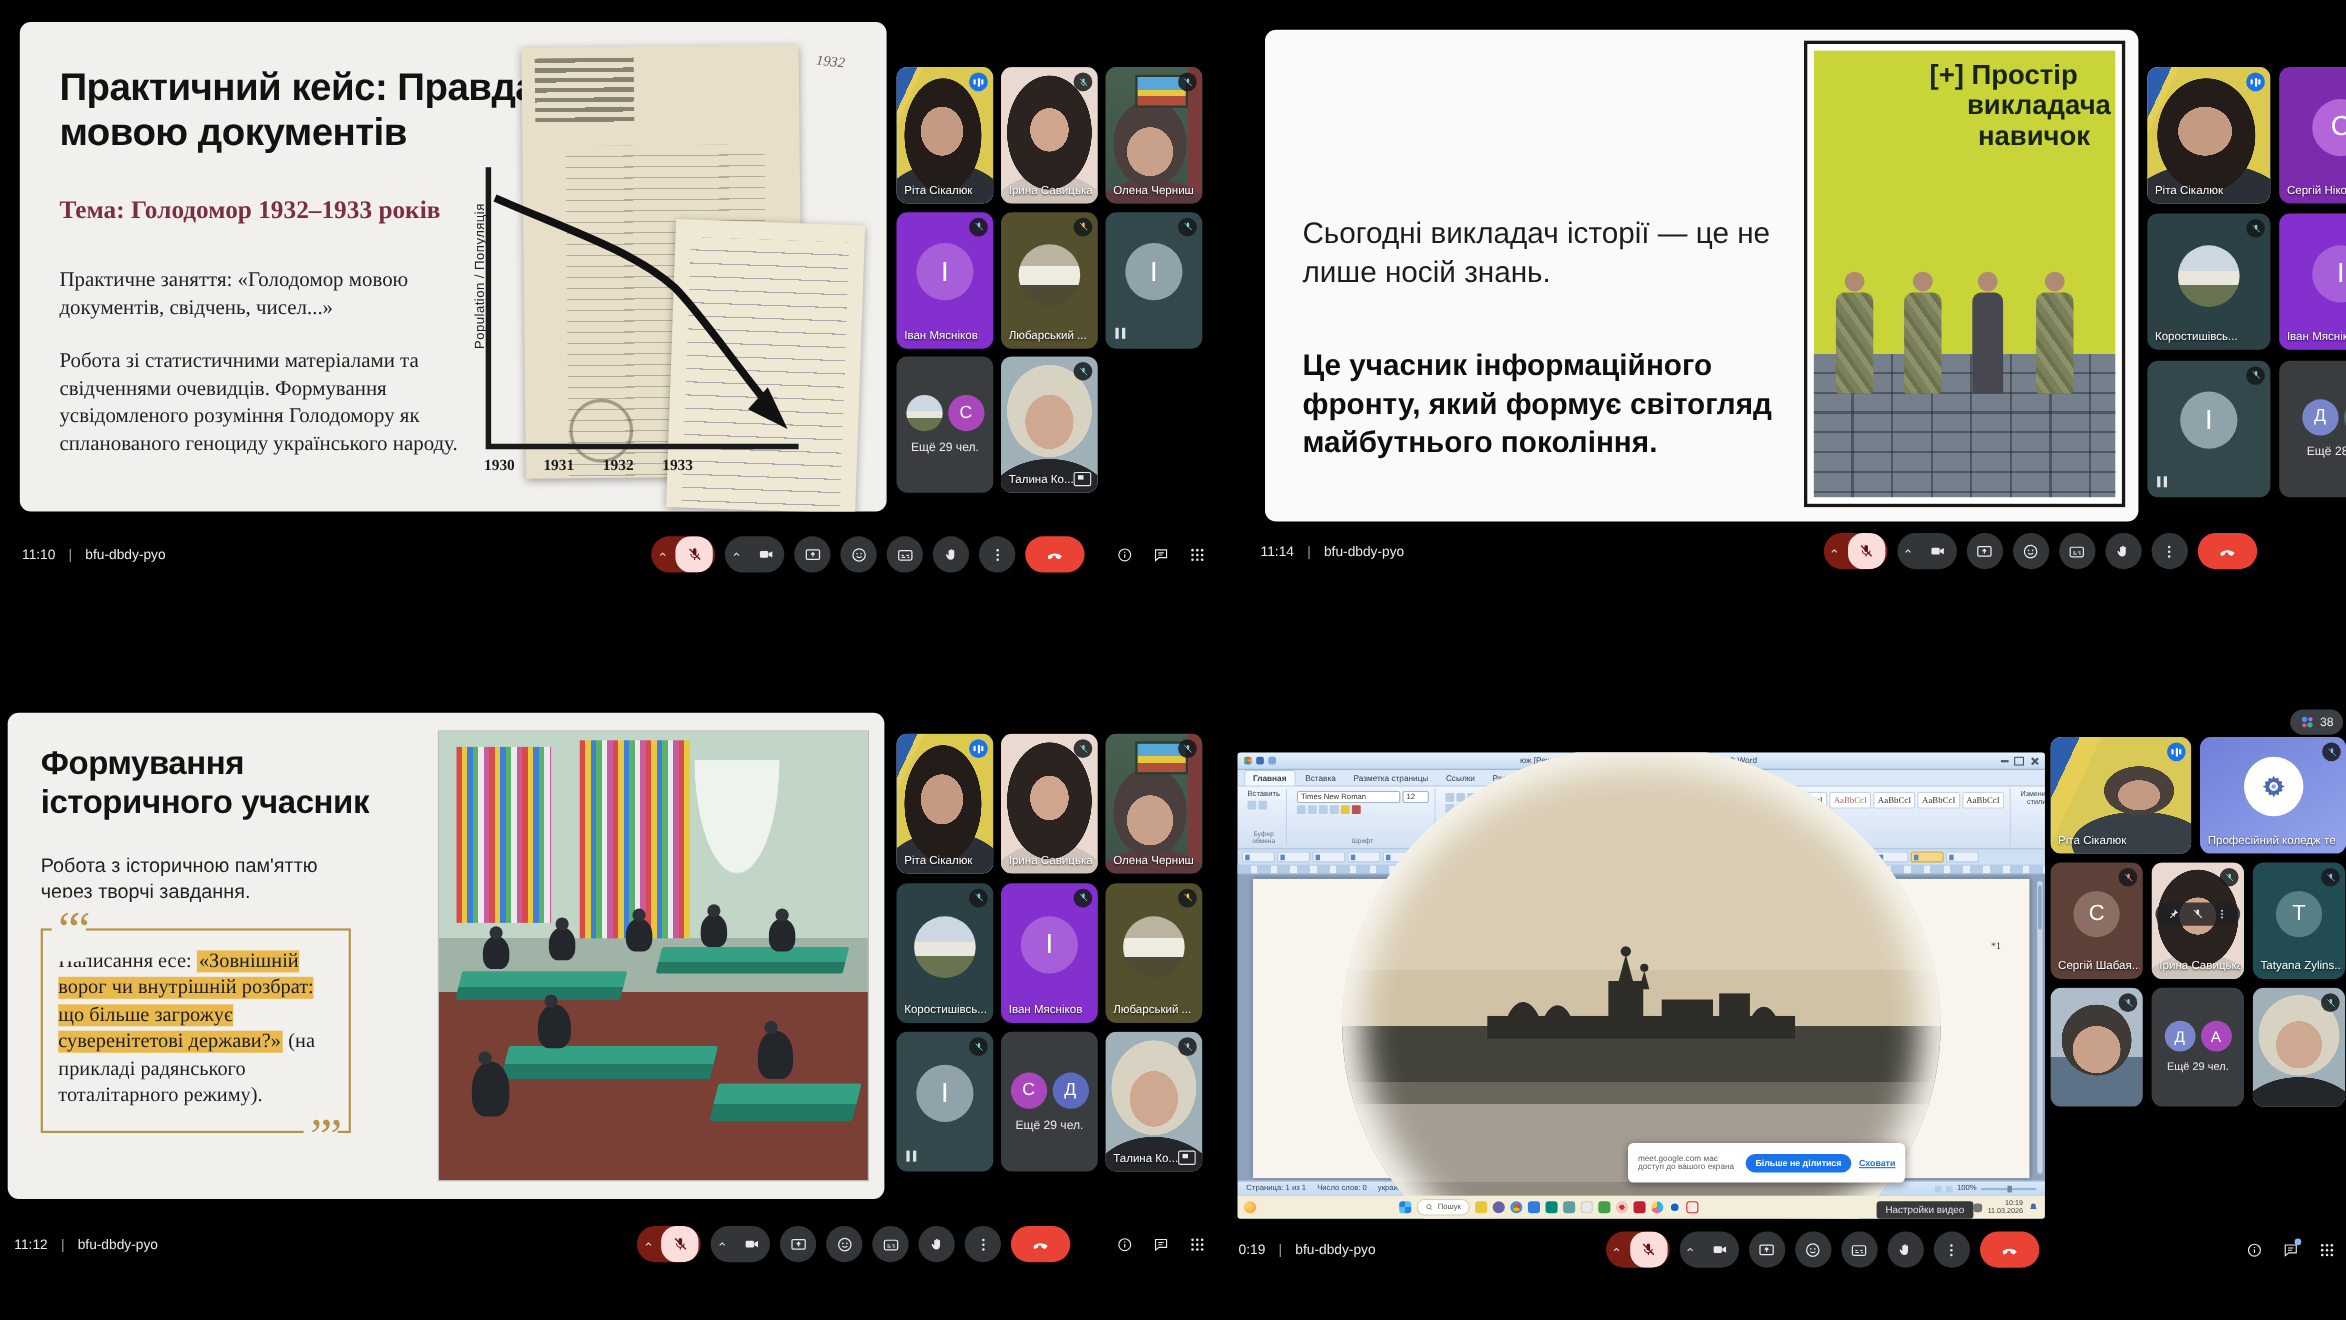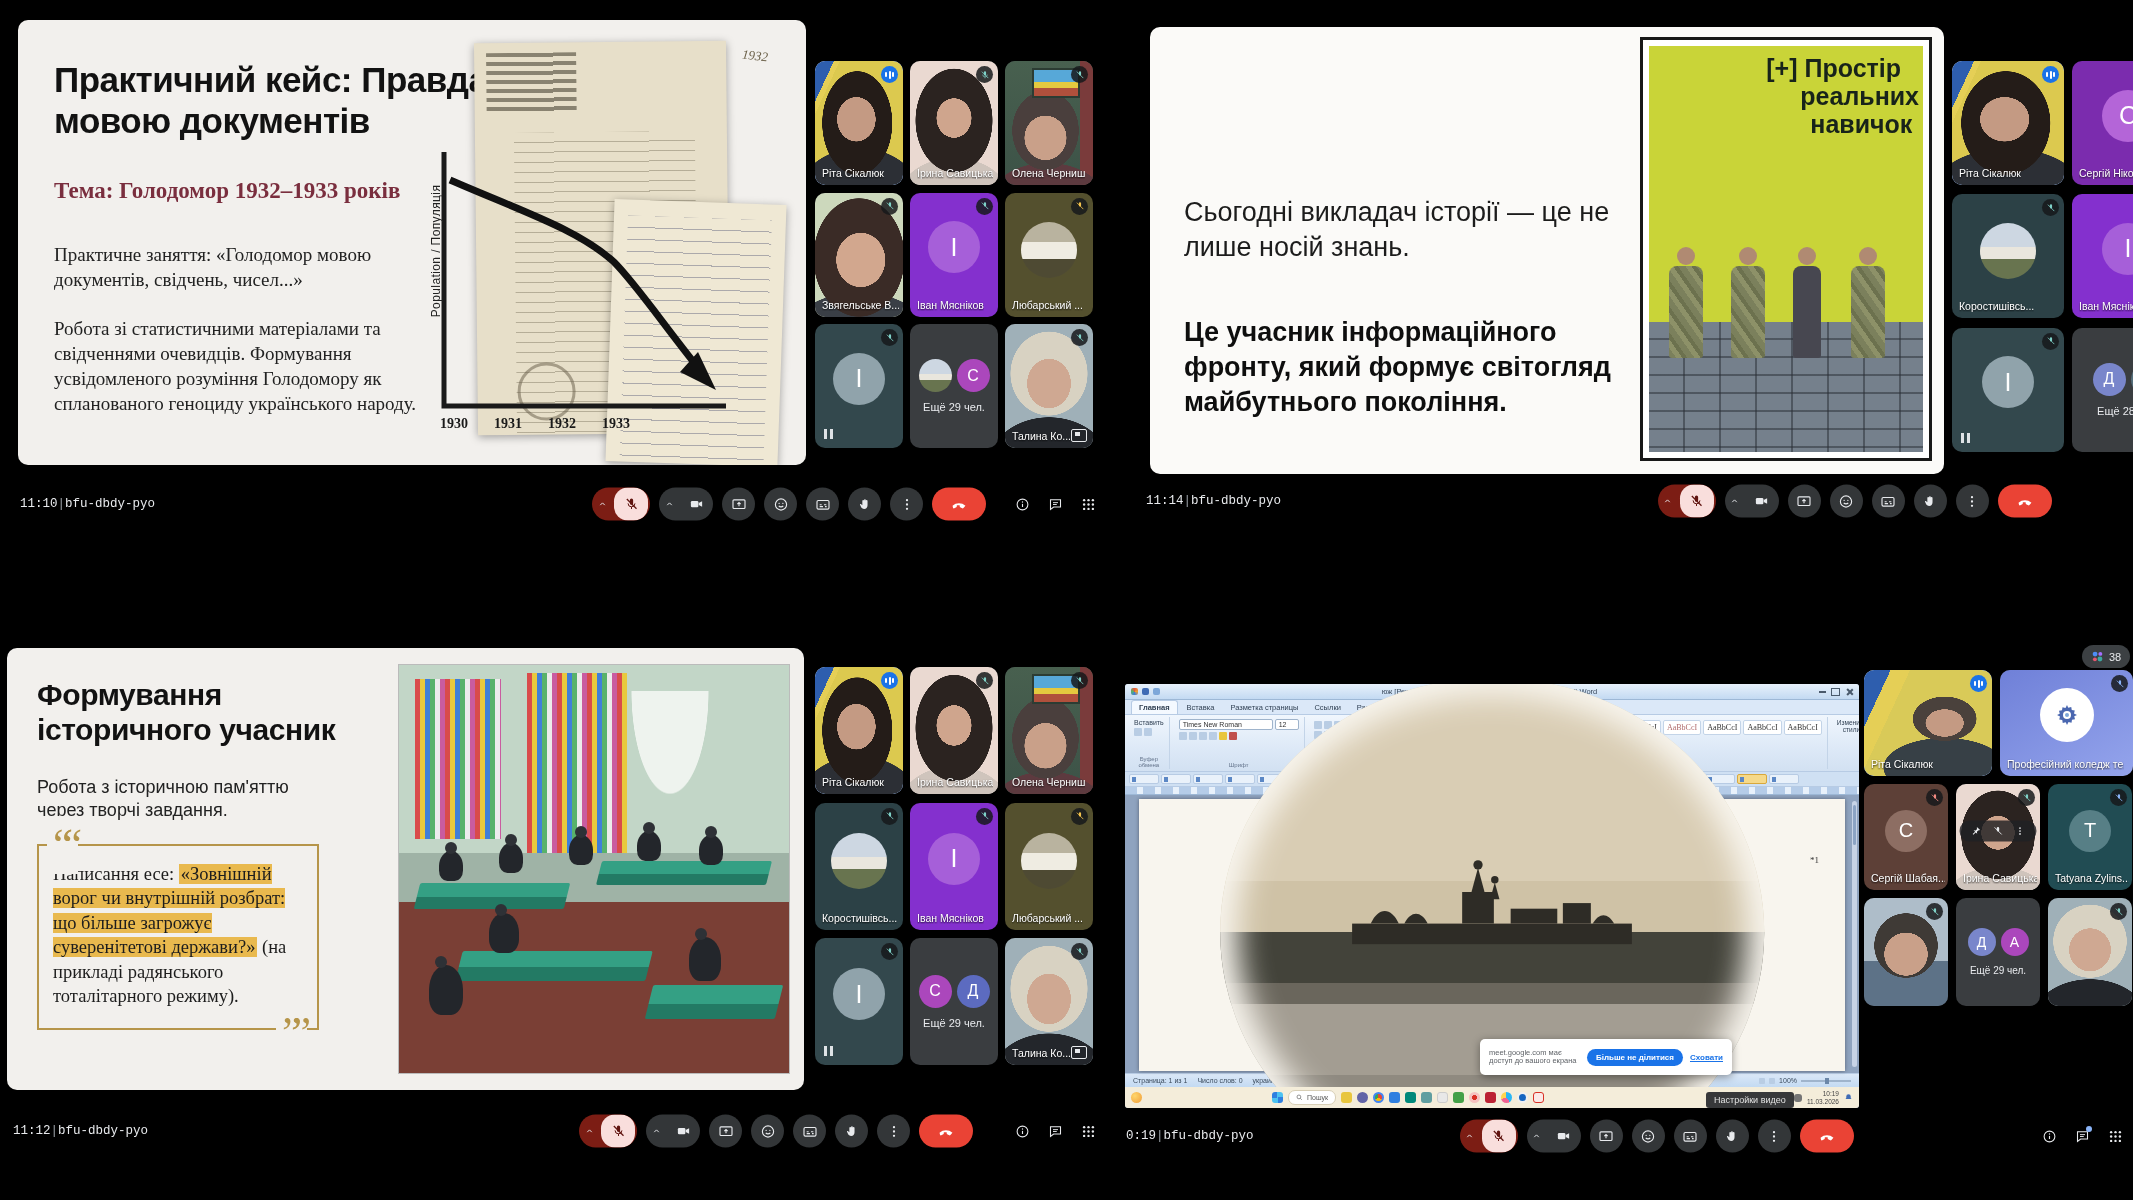--- a/index.html
+++ b/index.html
@@ -92,21 +92,21 @@
   .v-unnamed{background:#33484d;} .v-unnamed .lcirc{background:#90a3ab;}
   .v-serhiiC{background:#7b2cae;} .v-serhiiC .lcirc{background:#b465d8;}
   .v-ritam{background:radial-gradient(ellipse 15% 13% at 63% 50%,#c49a83 99%,transparent),radial-gradient(ellipse 25% 21% at 63% 46%,#4a413c 99%,transparent),radial-gradient(ellipse 48% 28% at 63% 92%,#374046 99%,transparent),linear-gradient(115deg,#2e5eae 0 15%,#e5cf56 15% 26%,transparent 26%),#d9ca58;}
   .v-college{background:linear-gradient(150deg,#6f80d8,#94a4ec);}
   .v-mash{background:radial-gradient(ellipse 28% 24% at 52% 44%,#cda58c 99%,transparent),radial-gradient(ellipse 34% 27% at 52% 34%,#8d8272 99%,transparent),radial-gradient(ellipse 85% 46% at 50% 110%,#c8c2b4 99%,transparent),linear-gradient(115deg,#efe9da 0 45%,#ded173 45%);}
   .v-shabai{background:#5d4037;} .v-shabai .lcirc{background:#8d6e63;}
   .v-tatyana{background:#214c53;} .v-tatyana .lcirc{background:#577f86;}
   .v-serhiiph{background:radial-gradient(ellipse 26% 20% at 50% 52%,#c9a089 99%,transparent),radial-gradient(ellipse 38% 30% at 50% 44%,#3f3a36 99%,transparent),linear-gradient(180deg,#aebdc9 0 58%,#5d7287 58%);}
   
   .ctrlbar{position:absolute;left:0;right:0;bottom:0;height:38px;}
-  .ctrl-left{position:absolute;left:6px;top:50%;transform:translateY(-50%);display:flex;gap:0;align-items:center;font-size:12.5px;color:#e8eaed;font-family:Liberation Mono, monospace;}
+  .ctrl-left{position:absolute;left:6px;top:50%;transform:translateY(-50%);display:flex;gap:12px;align-items:center;font-size:12.5px;color:#e8eaed;}
   .ctrl-left .sep{color:#9aa0a6;}
   .ctrl-center{position:absolute;left:var(--cc,60%);top:50%;transform:translate(-50%,-50%);display:flex;gap:9px;align-items:center;}
   .cbtn{width:33px;height:33px;border-radius:50%;background:#333638;display:grid;place-items:center;color:#e8eaed;}
   .cbtn svg{width:16px;height:16px;}
   .grp{display:flex;align-items:center;border-radius:17px;overflow:hidden;height:33px;}
   .grp .chev{width:20px;height:33px;display:grid;place-items:center;color:#e8eaed;}
   .grp .main{width:34px;height:33px;display:grid;place-items:center;}
   .grp.warn{background:#7c1d14;}
   .grp.warn .main{background:#f9dedc;color:#601410;border-radius:14px;margin:2px;}
   .grp.dark{background:#333638;}
@@ -229,30 +229,20 @@
           <div class="ovpic"></div>
         </div>
       <span class="micb">
           <svg viewBox="0 0 24 24">
             <path d="M12 3a2.6 2.6 0 0 1 2.6 2.6v5a2.6 2.6 0 0 1-5.2 0v-5A2.6 2.6 0 0 1 12 3z" fill="currentColor"></path>
             <path d="M4.5 4l15.5 15.5" stroke="currentColor" stroke-width="2"></path>
           </svg>
         </span>
       <span class="tname">Олена Черниш</span>
     </div>
-    <div class="tile" style="height:124px;">
-      <div class="ph v-zvia"></div>
-      <span class="micb">
-          <svg viewBox="0 0 24 24">
-            <path d="M12 3a2.6 2.6 0 0 1 2.6 2.6v5a2.6 2.6 0 0 1-5.2 0v-5A2.6 2.6 0 0 1 12 3z" fill="currentColor"></path>
-            <path d="M4.5 4l15.5 15.5" stroke="currentColor" stroke-width="2"></path>
-          </svg>
-        </span>
-      <span class="tname">Звягельське В...</span>
-    </div>
     <div class="tile v-ivan" style="height:124px;">
       <span class="lcirc">І</span>
       <span class="micb">
           <svg viewBox="0 0 24 24">
             <path d="M12 3a2.6 2.6 0 0 1 2.6 2.6v5a2.6 2.6 0 0 1-5.2 0v-5A2.6 2.6 0 0 1 12 3z" fill="currentColor"></path>
             <path d="M4.5 4l15.5 15.5" stroke="currentColor" stroke-width="2"></path>
           </svg>
         </span>
       <span class="tname">Іван Мясніков</span>
     </div>
@@ -408,21 +398,21 @@
 </div>
 
 <div class="quad" id="q2" style="left:1140px;top:22px;width:993px;height:498px;">
   <div class="slide" style="left:10px;top:5px;width:794px;height:447px;background:#fbfaf8;">
     <div class="s2-p1">Сьогодні викладач історії — це не лише носій знань.</div>
     <div class="s2-p2">Це учасник інформаційного фронту, який формує світогляд майбутнього покоління.</div>
     <div class="s2-photo">
       <div class="s2-wall"></div>
       <div class="s2-caption">
         <div>[+] Простір</div>
-        <div style="padding-left:34px;">реальних</div>
+        <div style="padding-left:34px;">викладача</div>
         <div style="padding-left:44px;">навичок</div>
       </div>
       <div class="fig" style="left:26px;">
           <div class="hd"></div>
           <div class="bd camo"></div>
         </div>
       <div class="fig" style="left:88px;">
           <div class="hd"></div>
           <div class="bd camo"></div>
         </div>

